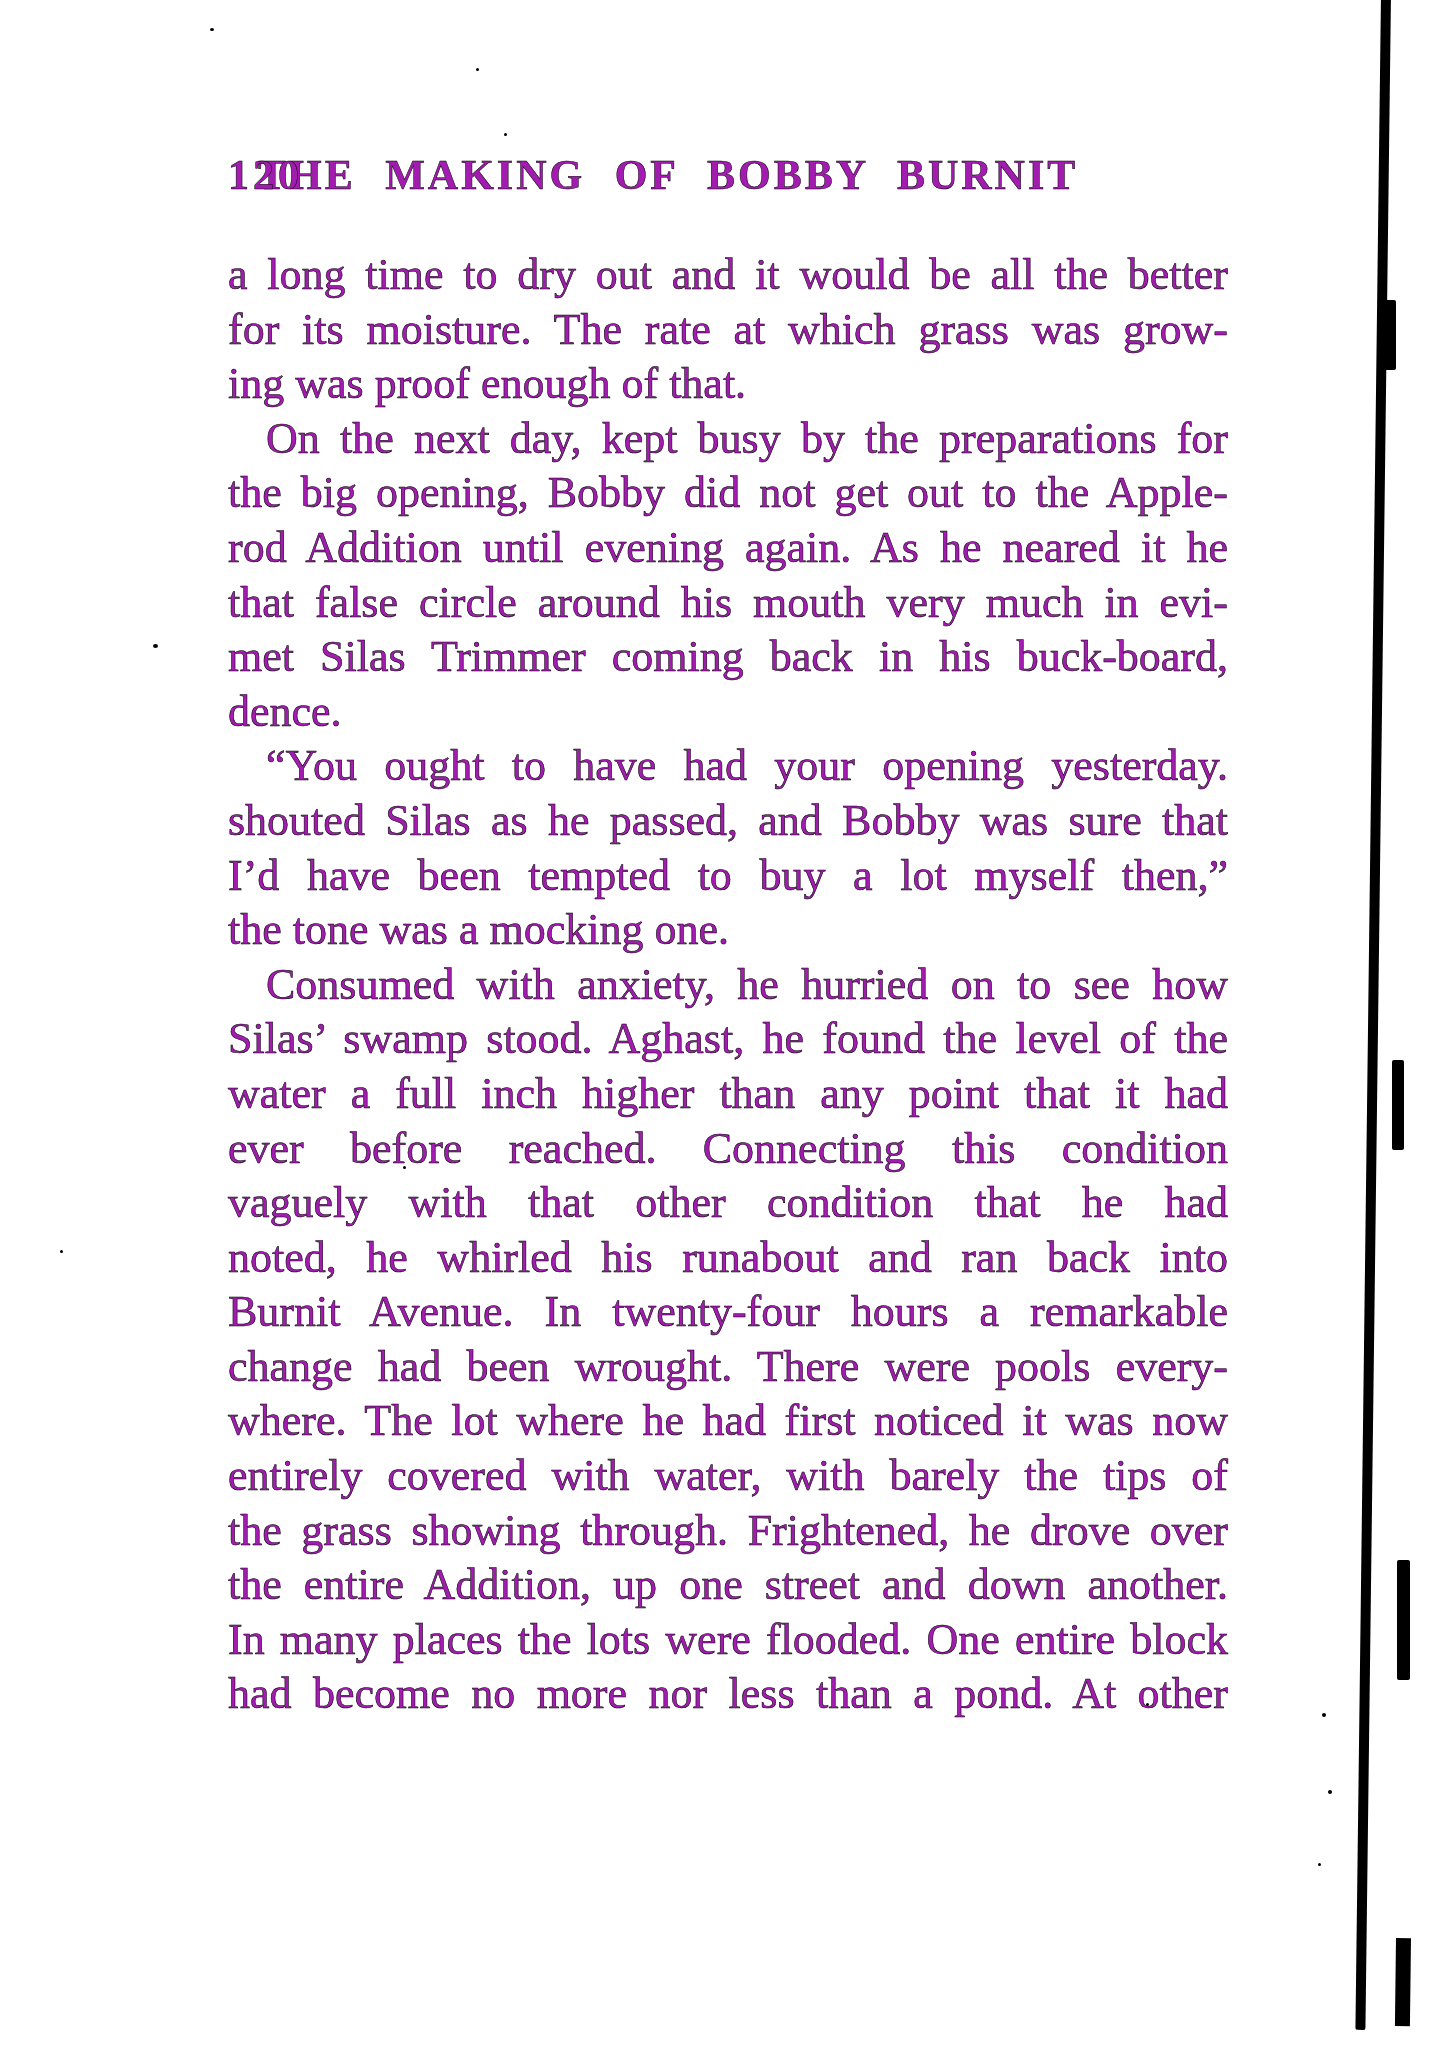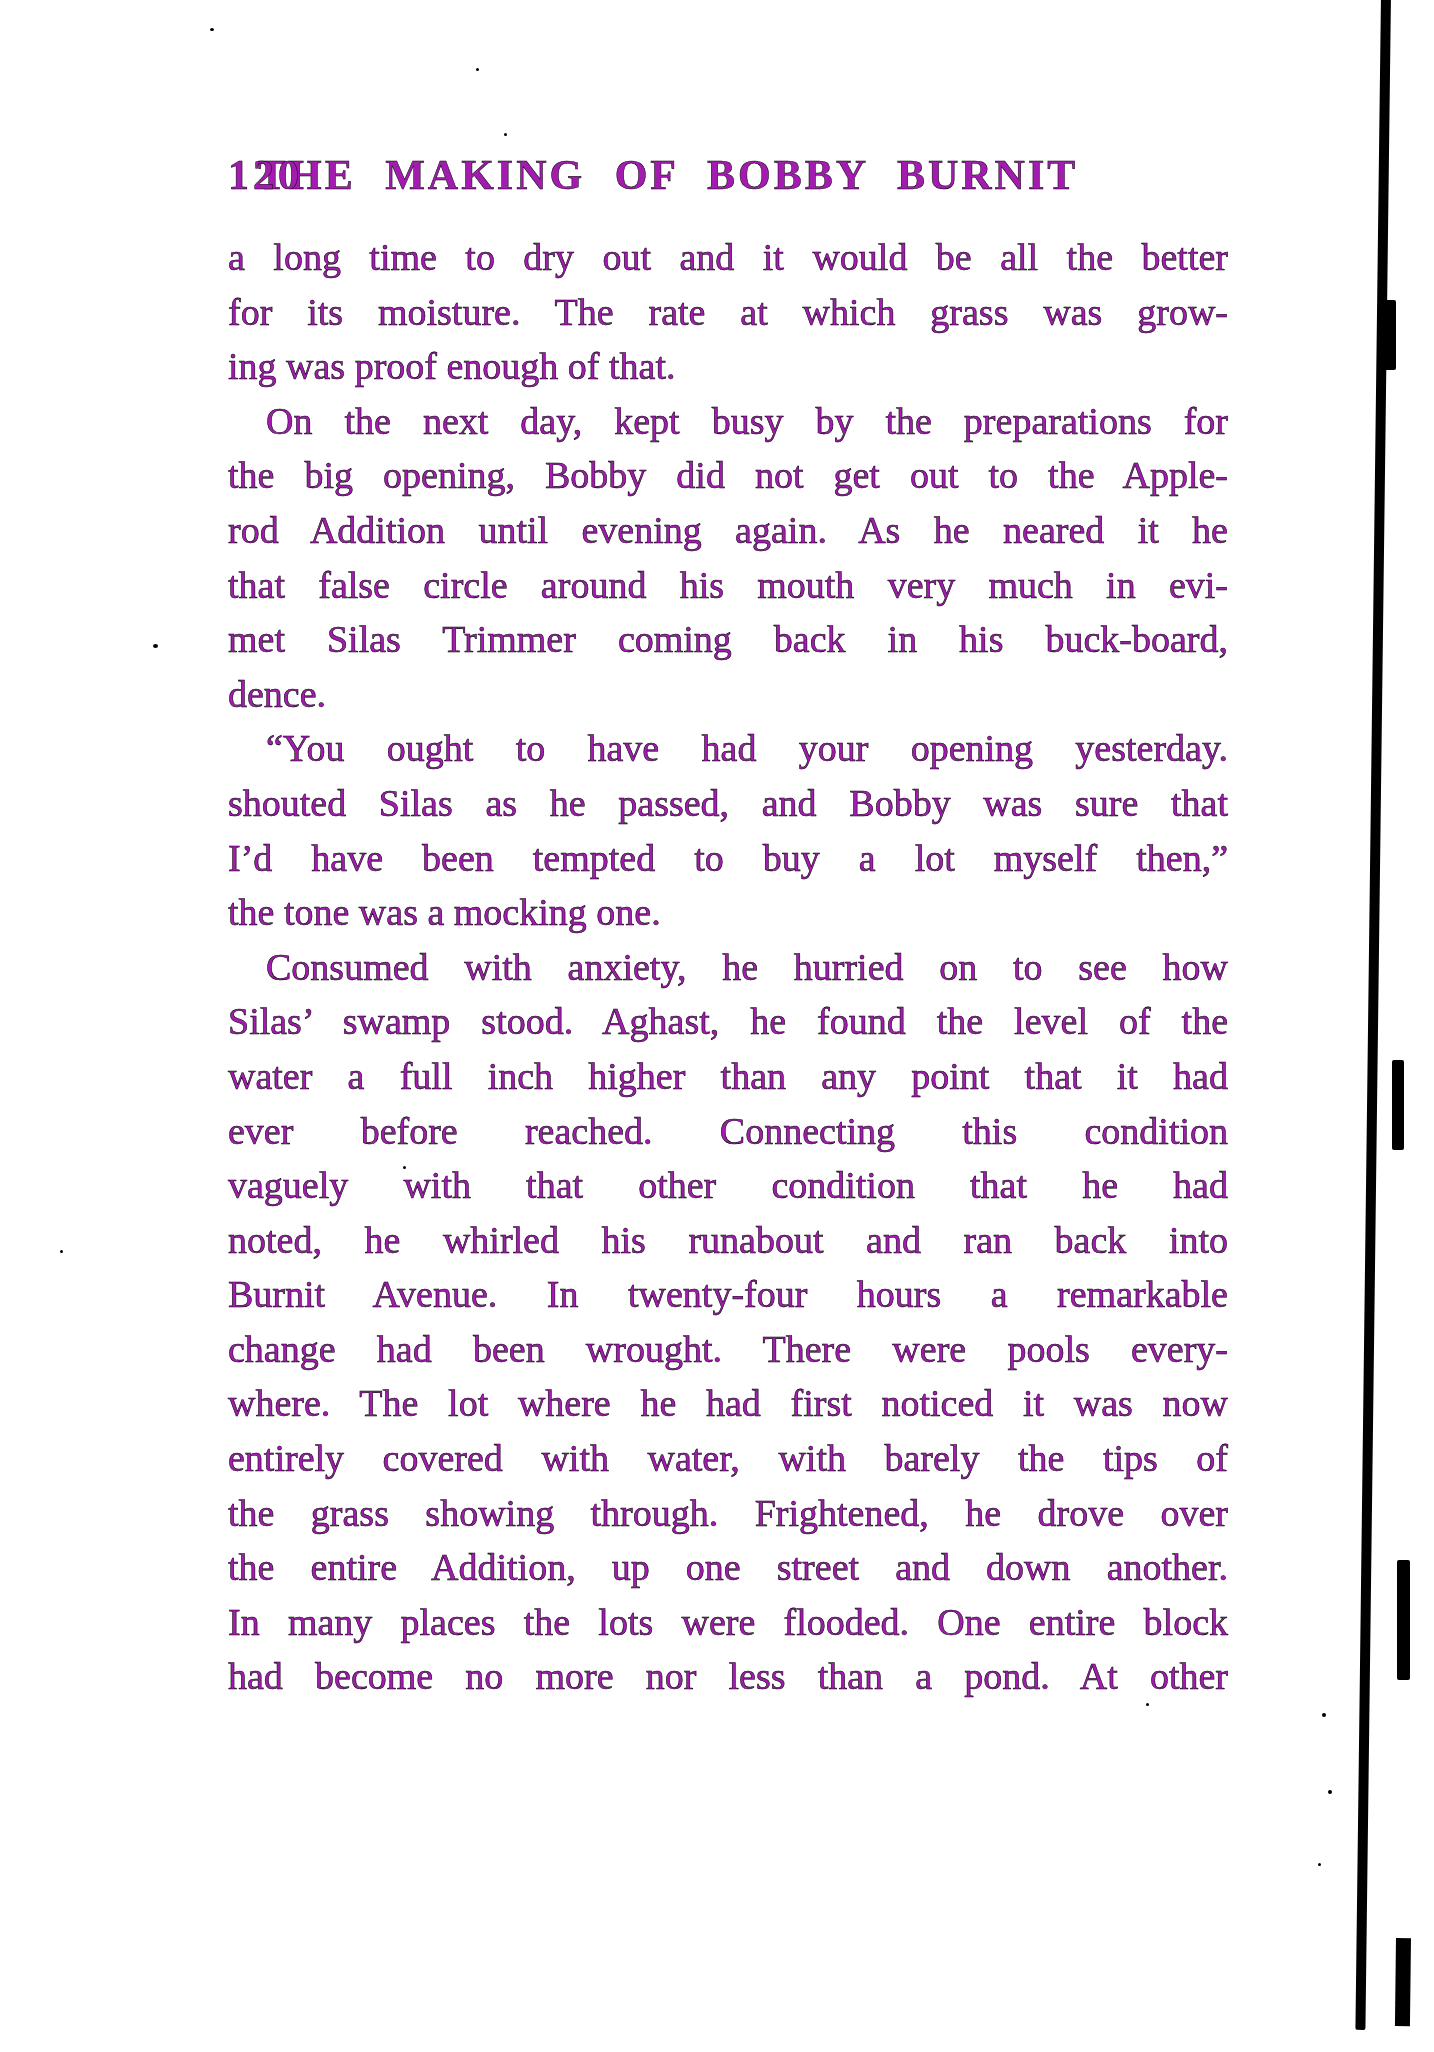--- a/index.html
+++ b/index.html
@@ -39,23 +39,23 @@
   .head-title {
     display: block;
     text-align: left;
     word-spacing: 16px;
     padding-left: 30px; 
   }
   
   .text-block {
     position: absolute;
     left: 228px;
-    top: 230px;
+    top: 248px;
     width: 1000px;
-    font-size: 38px;
+    font-size: 44px;
     line-height: 54.6px;
     -webkit-text-stroke: 0.55px #000;
   }
   .line {
     white-space: normal;
     text-align: left;
   }
   .line.j {
     text-align: justify;
     text-align-last: justify;

